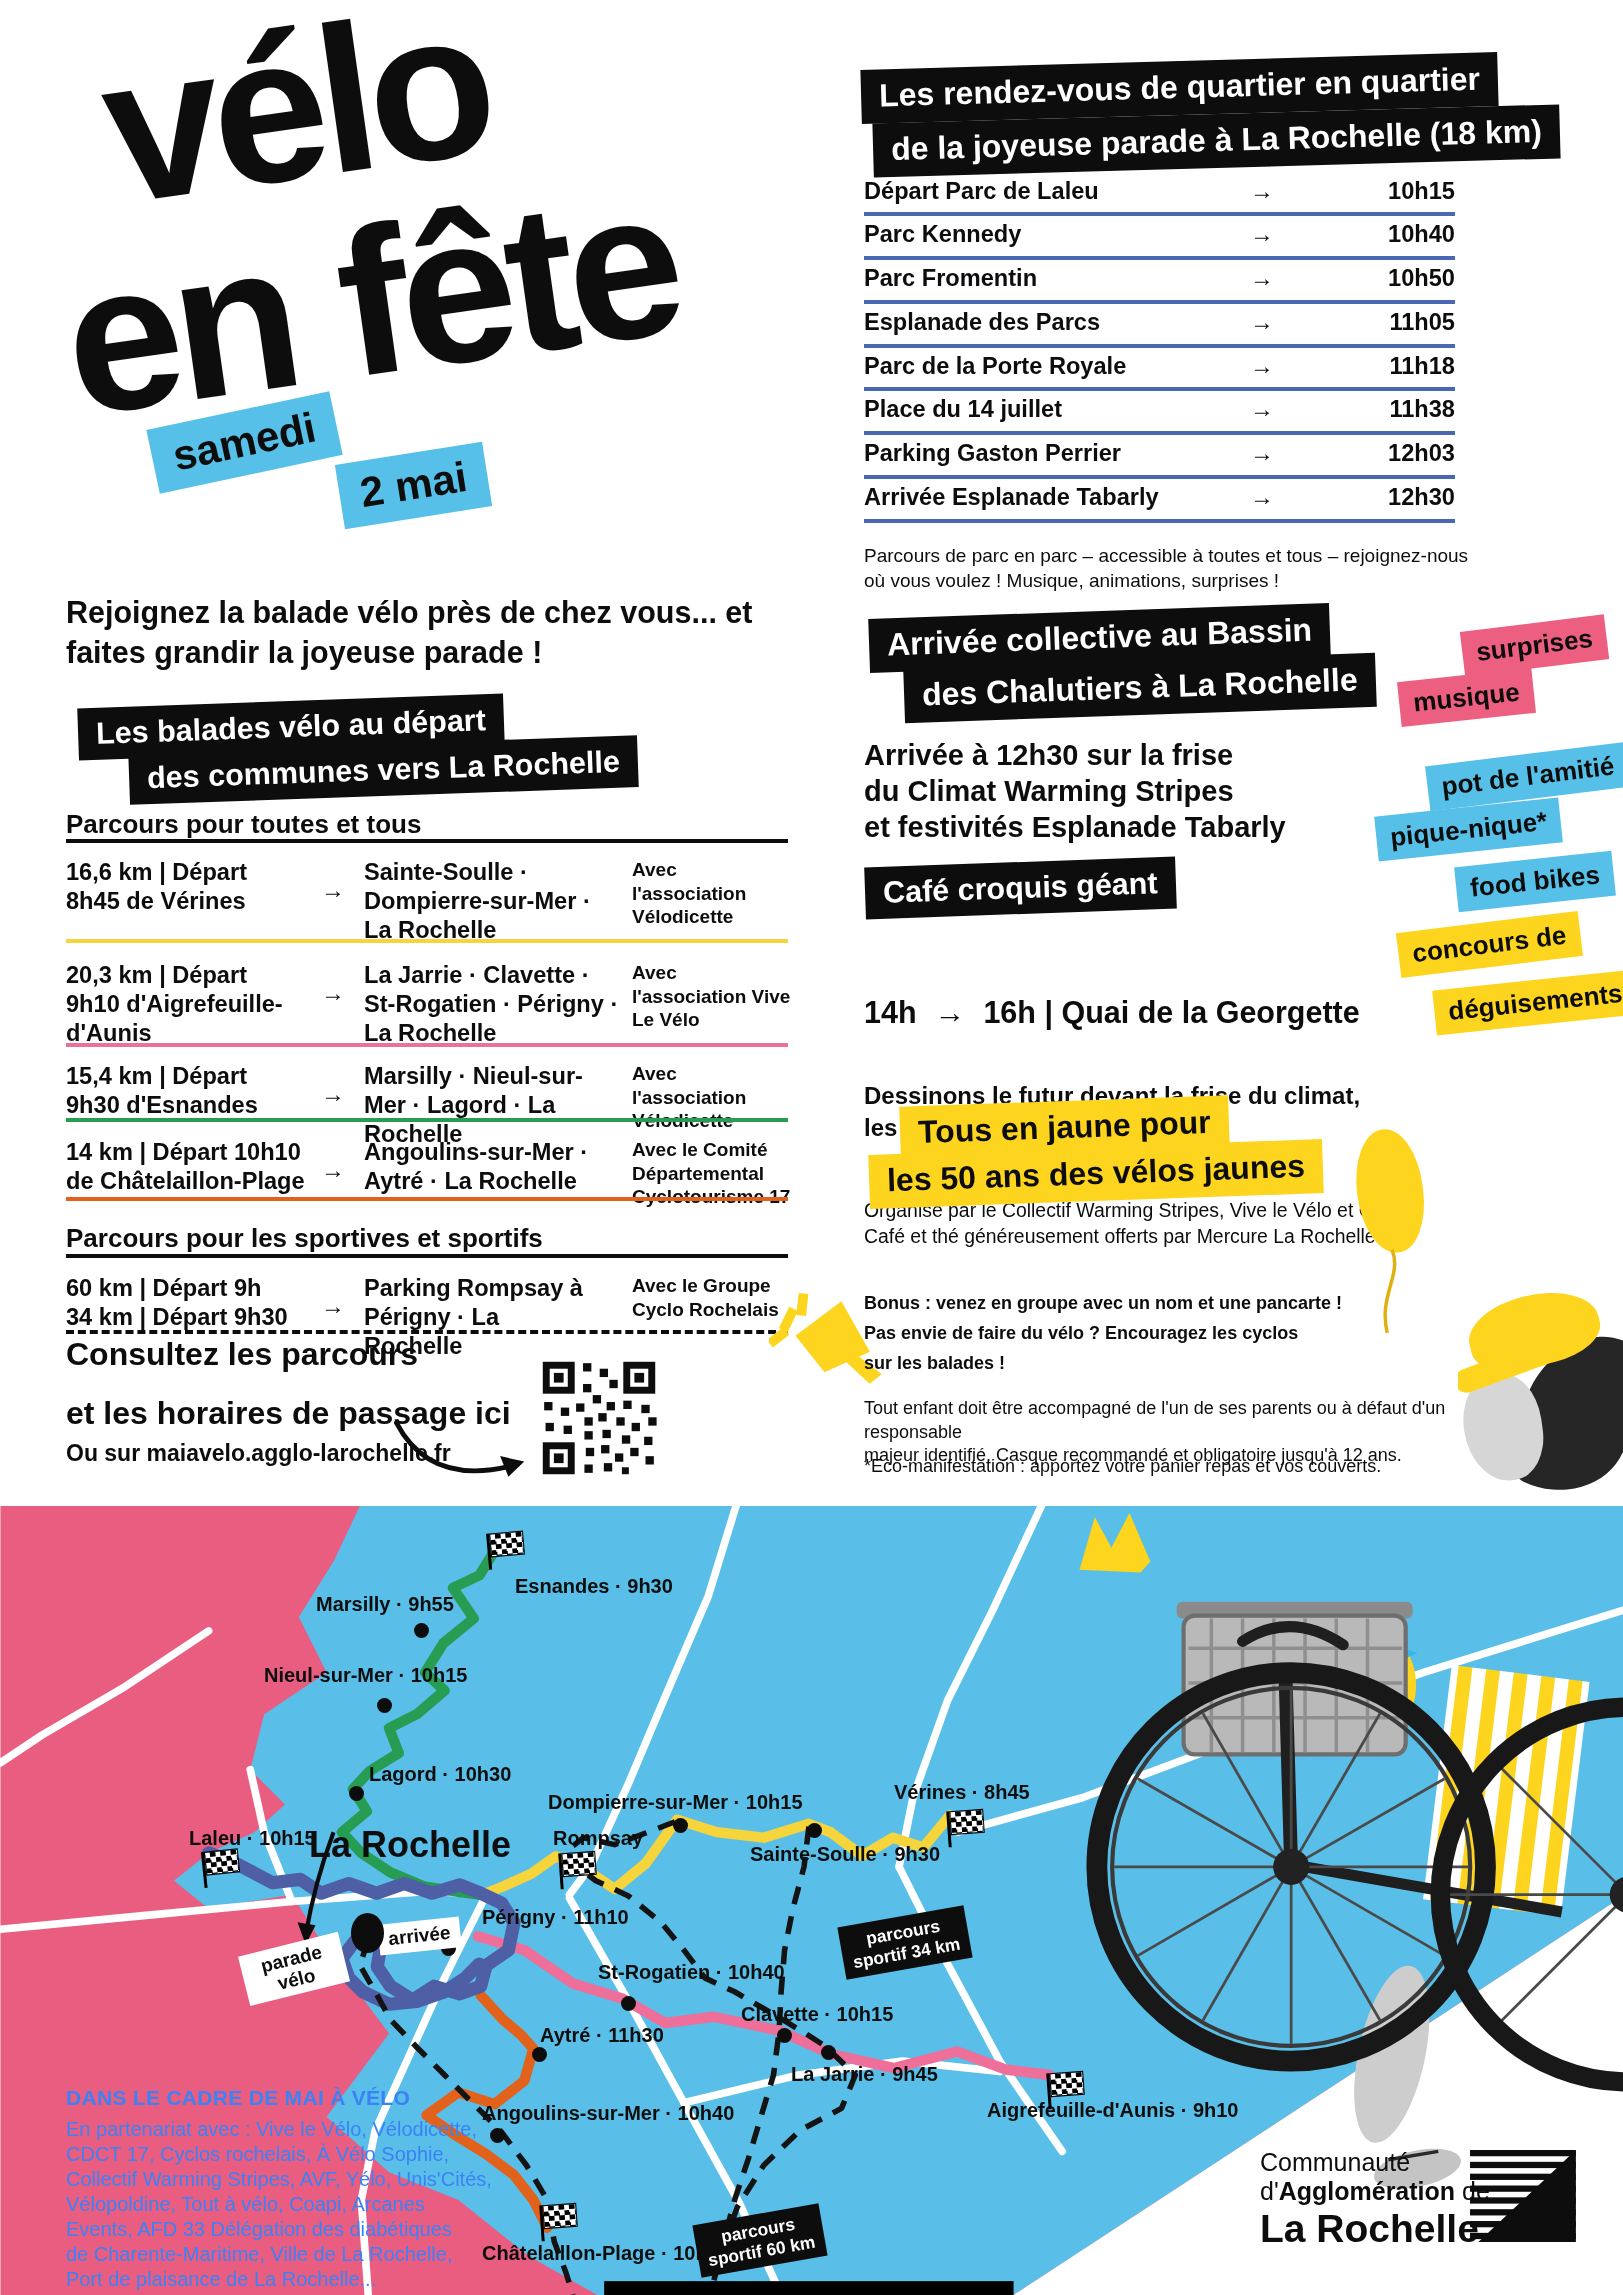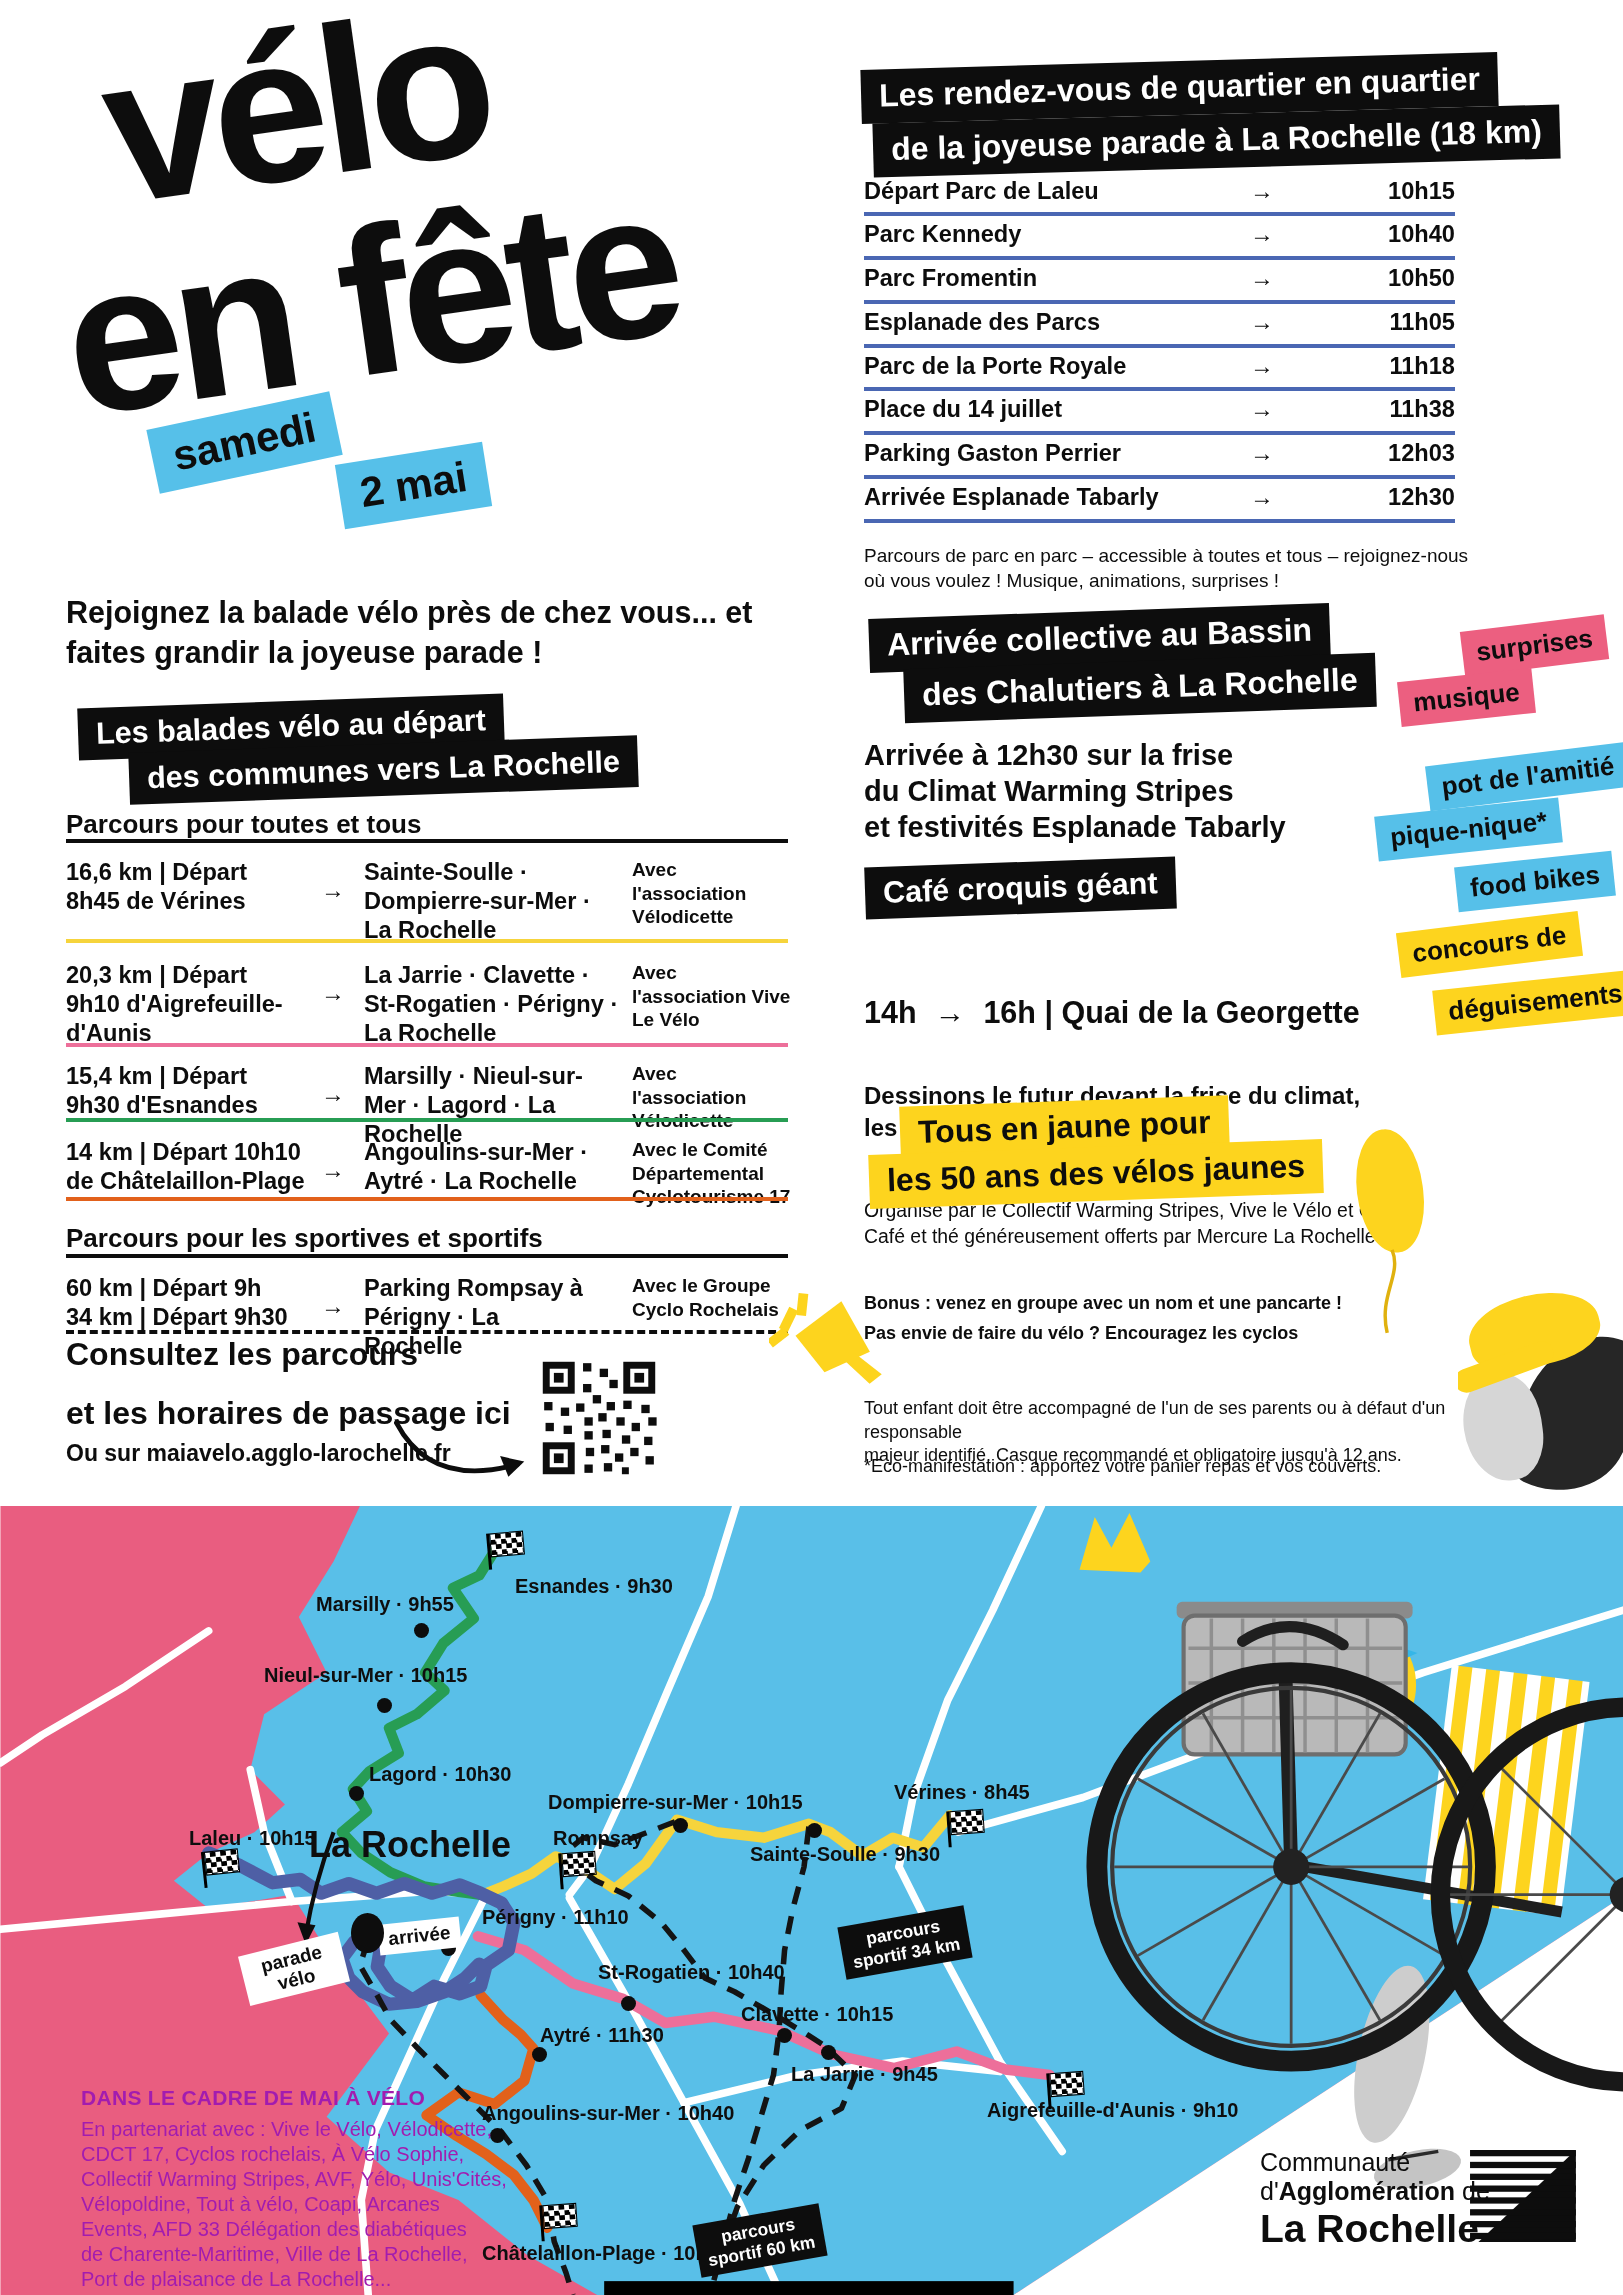--- a/index.html
+++ b/index.html
@@ -26,21 +26,21 @@
   .parr{position:absolute;left:255px;top:19.4px;}
   .pc2{position:absolute;left:298px;top:0;width:257px;line-height:29px;}
   .pc3{position:absolute;left:566px;top:0;width:163px;font-size:19px;font-weight:bold;line-height:23.6px;}
   .maplabel{position:absolute;font-size:20px;font-weight:bold;color:#0e0e0e;white-space:nowrap;}
   .dot{position:absolute;width:15.3px;height:15.3px;border-radius:50%;background:#0d0d0d;}
   .flag{position:absolute;width:32px;height:22px;background:repeating-conic-gradient(#000 0 25%,#fff 0 50%);background-size:10.4px 10.4px;border:1.4px solid #000;}
   .flag::before{content:"";position:absolute;left:-4.2px;top:-1.4px;width:3.5px;height:36px;background:#000;}
   .whitetag{position:absolute;background:#fff;color:#0d0d0d;font-weight:bold;font-size:19px;padding:2.8px 8.3px;white-space:nowrap;box-shadow:0 0 0 1.4px #fff;}
   .blacktag{position:absolute;background:#0d0d0d;color:#fff;font-weight:bold;font-size:17.4px;line-height:21px;padding:5.6px 9.7px;text-align:center;white-space:nowrap;}
   .fine{font-size:18px;line-height:23.6px;}
-  .credit{color:#a21caf;margin-left:15px;}
+  .credit{color:#3b82f6;}
 </style>
 </head>
 <body>
 
 <div id="poster">
 
   <div class="abs h-title" style="left:104px;top:11px;transform:rotate(-8deg);">vélo</div>
   <div class="abs h-title" style="left:64px;top:207px;transform:rotate(-8deg);">en fête</div>
   <div class="abs bluetag" style="left:151px;top:410px;transform:rotate(-12deg);">samedi</div>
   <div class="abs bluetag" style="left:339px;top:453px;transform:rotate(-9deg);">2 mai</div>
@@ -255,20 +255,21 @@
       <polygon points="118,112 150,150 130,160 102,120"></polygon>
       <rect x="28" y="28" width="14" height="34" transform="rotate(38 35 45)"></rect>
       <rect x="8" y="52" width="14" height="30" transform="rotate(64 15 67)"></rect>
       <rect x="52" y="12" width="14" height="32" transform="rotate(18 59 28)"></rect>
     </g>
   </svg>
 
   <div class="abs" style="left:864px;top:1288px;font-size:18px;font-weight:bold;line-height:30px;">
     <div>Bonus : venez en groupe avec un nom et une pancarte !</div>
     <div>Pas envie de faire du vélo ? Encouragez les cyclos</div>
+    <div>sur les balades !</div>
   </div>
 
   <div class="abs fine" style="left:864px;top:1397px;width:625px;">
     <div>Tout enfant doit être accompagné de l'un de ses parents ou à défaut d'un responsable</div>
     <div>majeur identifié. Casque recommandé et obligatoire jusqu'à 12 ans.</div>
   </div>
   <div class="abs fine" style="left:864px;top:1455px;width:625px;">*Eco-manifestation : apportez votre panier repas et vos couverts.</div>
 
   <div class="abs" style="left:1458px;top:1291px;width:166px;height:212px;overflow:hidden;">
     <div class="abs" style="left:66px;top:38px;width:111px;height:170px;background:#262626;border-radius:60% 40% 70% 30%/50% 60% 40% 50%;transform:rotate(25deg);"></div>

